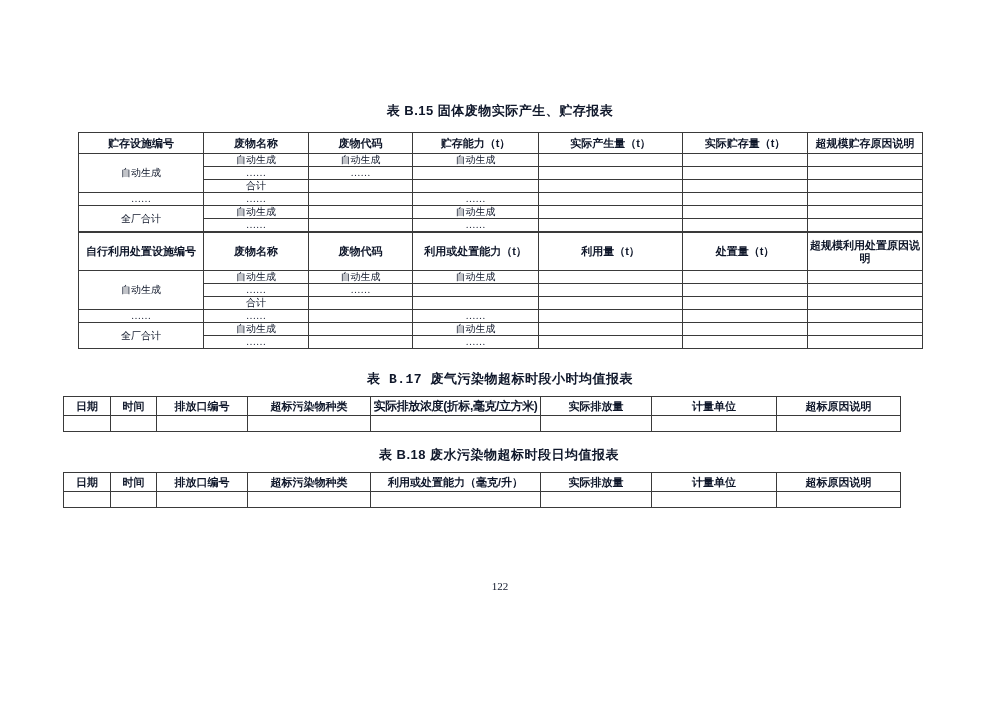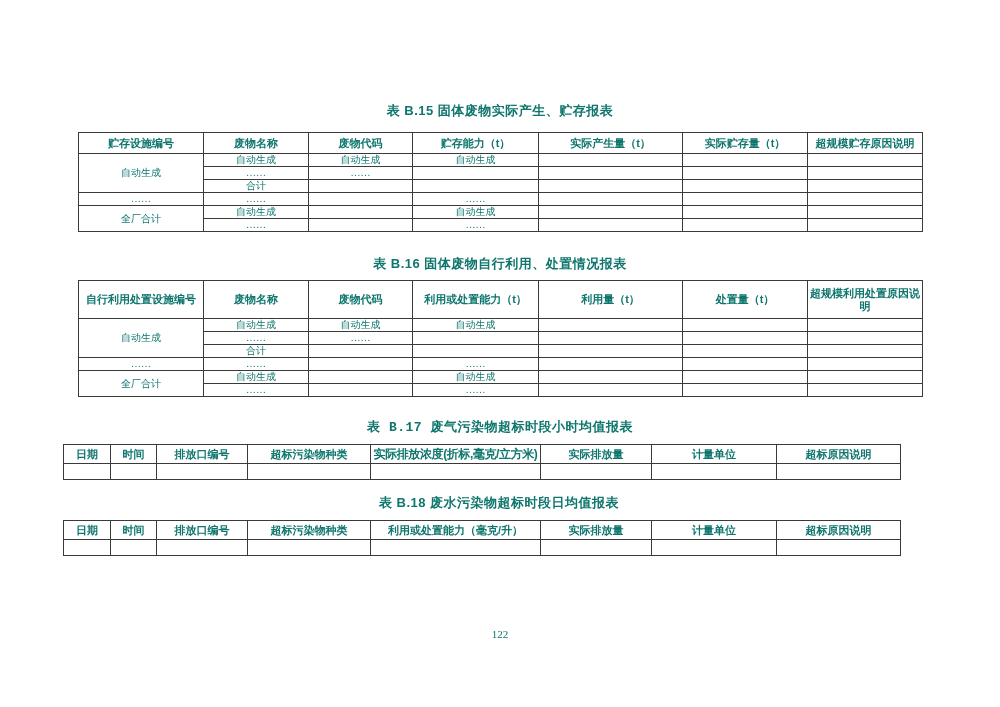--- a/index.html
+++ b/index.html
@@ -2,21 +2,21 @@
 <html><head>
 <meta charset="utf-8">
 <style>
   html,body { margin:0; padding:0; background:#e8e8e8; }
   .page {
     position:relative;
     width:1000px; height:707px;
     margin:0 auto;
     background:#ffffff;
     font-family:"Liberation Serif", serif;
-    color:#0f766e;
+    color:#0f172a;
     overflow:hidden;
     box-sizing:border-box;
   }
   .doc-title {
     text-align:center;
     font-family:"Liberation Sans", sans-serif;
     font-weight:bold;
     font-size:13px;
     line-height:16px;
     letter-spacing:0.5px;
@@ -141,21 +141,20 @@
         <td>……</td>
         <td></td>
         <td>……</td>
         <td></td>
         <td></td>
         <td></td>
       </tr>
     </tbody>
   </table>
 
-  <div class="doc-title" id="t16-title">表 B.16 固体废物自行利用、处置情况报表</div>
   <table class="tblA" id="tbl-b16">
     <colgroup>
       <col style="width:125px">
         <col style="width:105px">
         <col style="width:104px">
         <col style="width:126px">
       <col style="width:144px">
         <col style="width:125px">
         <col style="width:115px">
     </colgroup>

